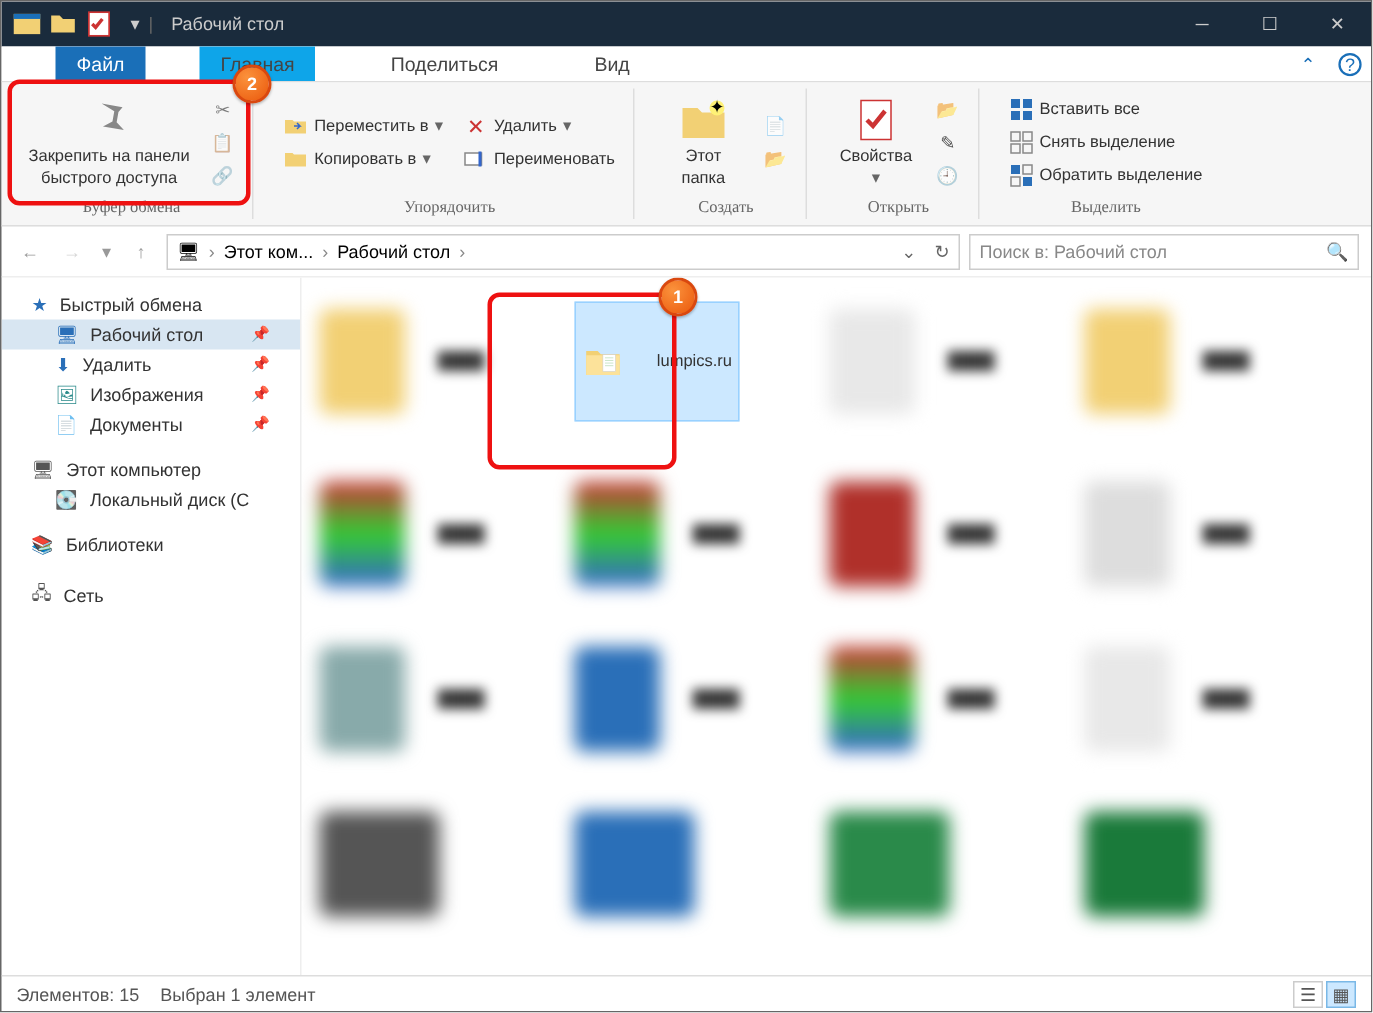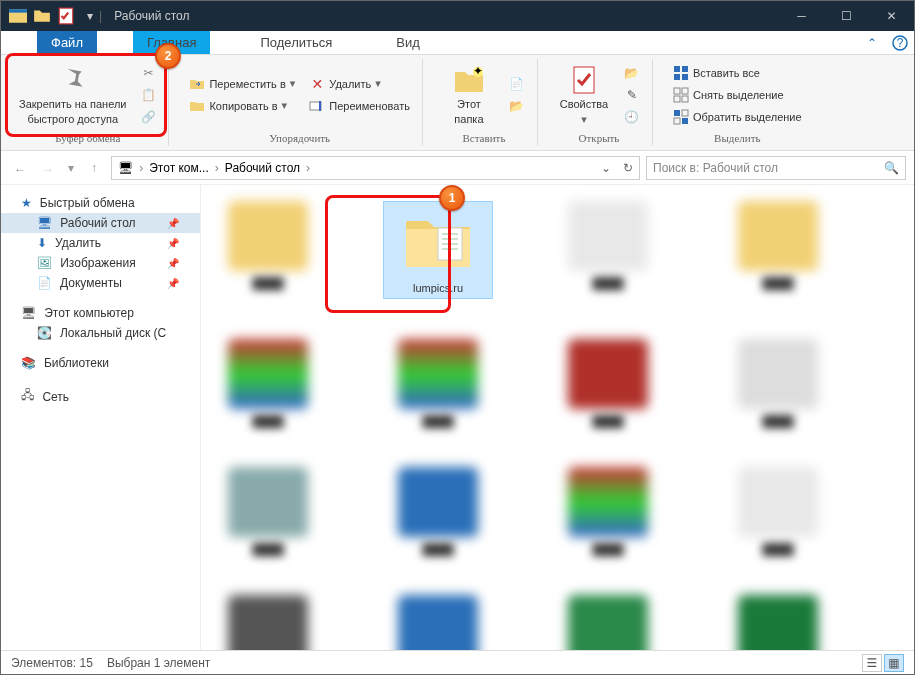--- a/index.html
+++ b/index.html
@@ -40,21 +40,21 @@
 .search { width: 260px; height: 24px; border: 1px solid #ccc; display: flex; align-items: center; padding: 0 6px; color: #888; gap: 6px; }
 
 .body-row { flex: 1; display: flex; overflow: hidden; }
 .sidebar { width: 200px; border-right: 1px solid #eee; padding: 8px 0; overflow: hidden; }
 .side-item { display: flex; align-items: center; gap: 8px; padding: 3px 20px; font-size: 12px; color: #333; cursor: pointer; }
 .side-item.sel { background: #d8e6f2; }
 .side-item .pin { margin-left: auto; color: #999; font-size: 10px; }
 .side-sep { height: 10px; }
 
 .content { flex: 1; display: flex; flex-wrap: wrap; align-content: flex-start; padding: 16px 12px; gap: 40px 60px; overflow: hidden; position: relative; }
-.item { width: 110px; display: flex; flex-direction: column; align-items: center; gap: 6px; }
+.item { width: 110px; display: flex; flex-direction: row; align-items: center; gap: 22px; }
 .item .thumb { width: 80px; height: 70px; border-radius: 6px; filter: blur(6px); }
 .item .lbl { font-size: 11px; color: #333; text-align: center; filter: blur(4px); }
 .item.selected { background: #cce8ff; border: 1px solid #99d1ff; padding: 4px; }
 .item.selected .thumb, .item.selected .lbl { filter: none; }
 
 .statusbar { height: 24px; border-top: 1px solid #ddd; display: flex; align-items: center; padding: 0 10px; font-size: 11px; color: #555; gap: 14px; }
 .statusbar .spacer { flex: 1; }
 .view-toggle { display: flex; gap: 2px; }
 .view-toggle div { width: 20px; height: 18px; border: 1px solid #ccc; display: flex; align-items: center; justify-content: center; }
 .view-toggle div.active { background: #cce8ff; border-color: #7ab8e6; }
@@ -204,21 +204,21 @@
         </div>
         <div class="stack" style="opacity:.7">
           <div class="small-btn">
               <div class="icon">📄</div>
             </div>
           <div class="small-btn">
               <div class="icon">📂</div>
             </div>
         </div>
       </div>
-      <div class="group-label">Вставить</div>
+      <div class="group-label">Создать</div>
     </div>
 
     <div class="group">
       <div class="group-body">
         <div class="big-btn">
           <div class="icon">
               <svg viewBox="0 0 32 32">
                 <rect x="6" y="3" width="20" height="26" fill="#fff" stroke="#c33"></rect>
                 <path d="M10 16l4 4 8-10" stroke="#c33" fill="none" stroke-width="3"></path>
               </svg>

